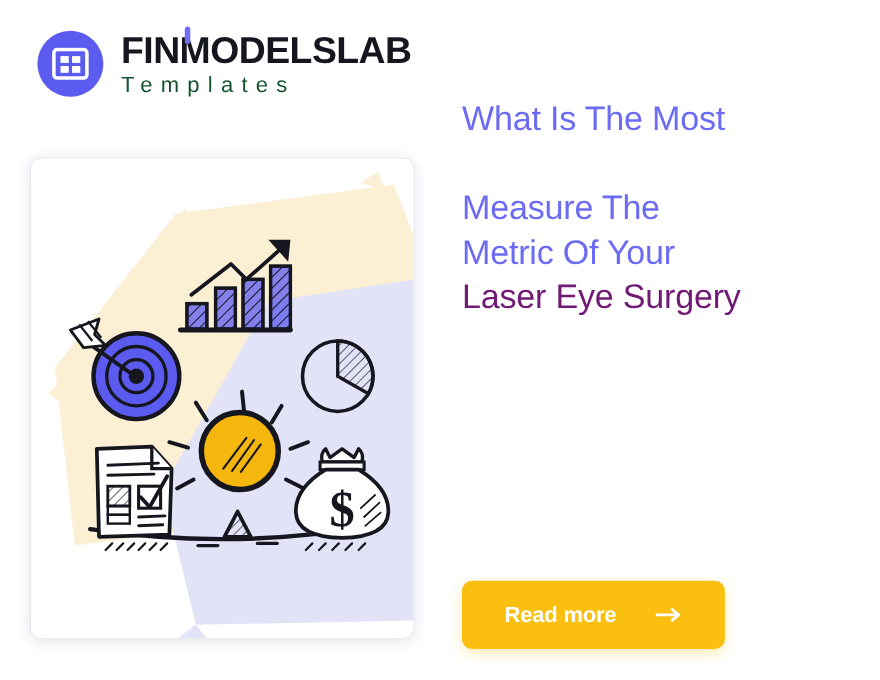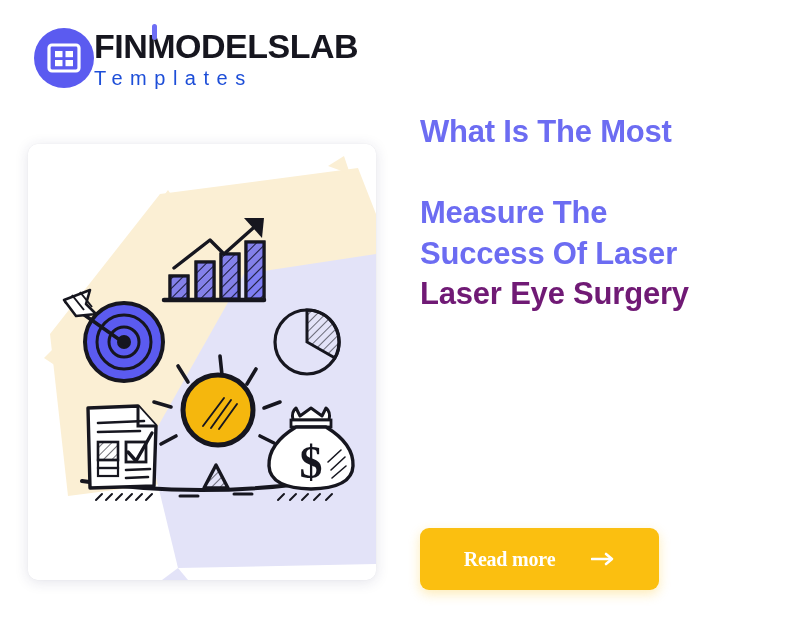--- a/index.html
+++ b/index.html
@@ -13,42 +13,42 @@
   .banner {
     position:relative;
     width:800px; height:618px;
     background:#ffffff;
   }
 
   
   .logo-row {
     position:absolute;
     left:34px; top:28px;
-    display:flex; align-items:center; gap:0;
+    display:flex; align-items:center; gap:16px;
   }
   .logo-mark {
     width:60px; height:60px; border-radius:50%;
     background:#5B5BF0;
     display:flex; align-items:center; justify-content:center;
     flex:0 0 auto;
   }
   .logo-mark svg { display:block; }
   .logo-text { display:flex; flex-direction:column; line-height:1; }
   .brand {
     font-size:34px; font-weight:bold; color:#16161f;
     letter-spacing:-0.5px; position:relative; white-space:nowrap;
   }
   .brand-mark-dot {
     position:absolute; left:58px; top:-5px;
     width:5px; height:16px; border-radius:3px;
     background:#6E6EF5;
   }
   .sub-brand {
     margin-top:5px;
-    font-size:20px; font-weight:400; color:#1d4ed8;
+    font-size:20px; font-weight:400; color:#14532d;
     letter-spacing:7.5px;
   }
 
   
   .illus-card {
     position:absolute;
     left:28px; top:144px;
     width:348px; height:436px;
     background:#ffffff;
     border-radius:10px;
@@ -57,35 +57,34 @@
   }
   .illus-card svg { display:block; width:100%; height:100%; }
 
   
   .content {
     position:absolute;
     left:420px; top:88px;
     width:344px;
   }
   .headline {
-    font-size:31px; font-weight:bold; line-height:1.31;
-    color:#6C6CF2; letter-spacing:-0.2px;margin-top:24px;
+    font-size:31px; font-weight:normal; line-height:1.31;
+    color:#6C6CF2; letter-spacing:-0.2px;
   }
   .headline .dark { color:#701a75; }
 
   .cta {
     position:absolute;
     left:420px; top:528px;
     width:239px; height:62px;
     background:#FBBF10;
     border:none; border-radius:9px;
     box-shadow:0 4px 12px rgba(251,191,16,0.30);
     display:flex; align-items:center; justify-content:center; gap:36px;
     cursor:pointer;
-    font-family:Liberation Serif, serif;
   }
   .cta-label {
     font-size:20px; font-weight:bold; color:#ffffff; letter-spacing:-0.2px;
   }
   .cta-arrow { display:flex; align-items:center; }
 </style>
 </head>
 <body>
 
 <div class="banner">
@@ -246,21 +245,21 @@
         </g>
       </g>
     </svg>
   </div>
 
   <div class="content">
     <h1 class="headline">
       <span>What Is The Most</span><br>
       <br>
       <span>Measure The</span><br>
-      <span>Success Of Laser</span><br>
+      <span>Metric Of Your</span><br>
       <span class="dark">Laser Eye Surgery</span><br>
     </h1>
   </div>
 
   <button class="cta">
     <span class="cta-label">Read more</span>
     <span class="cta-arrow">
       <svg width="24" height="14" viewBox="0 0 24 14" aria-hidden="true">
         <line x1="1" y1="7" x2="20" y2="7" stroke="#ffffff" stroke-width="2.6" stroke-linecap="round"></line>
         <path d="M15 2 L21 7 L15 12" fill="none" stroke="#ffffff" stroke-width="2.6" stroke-linecap="round" stroke-linejoin="round"></path>

